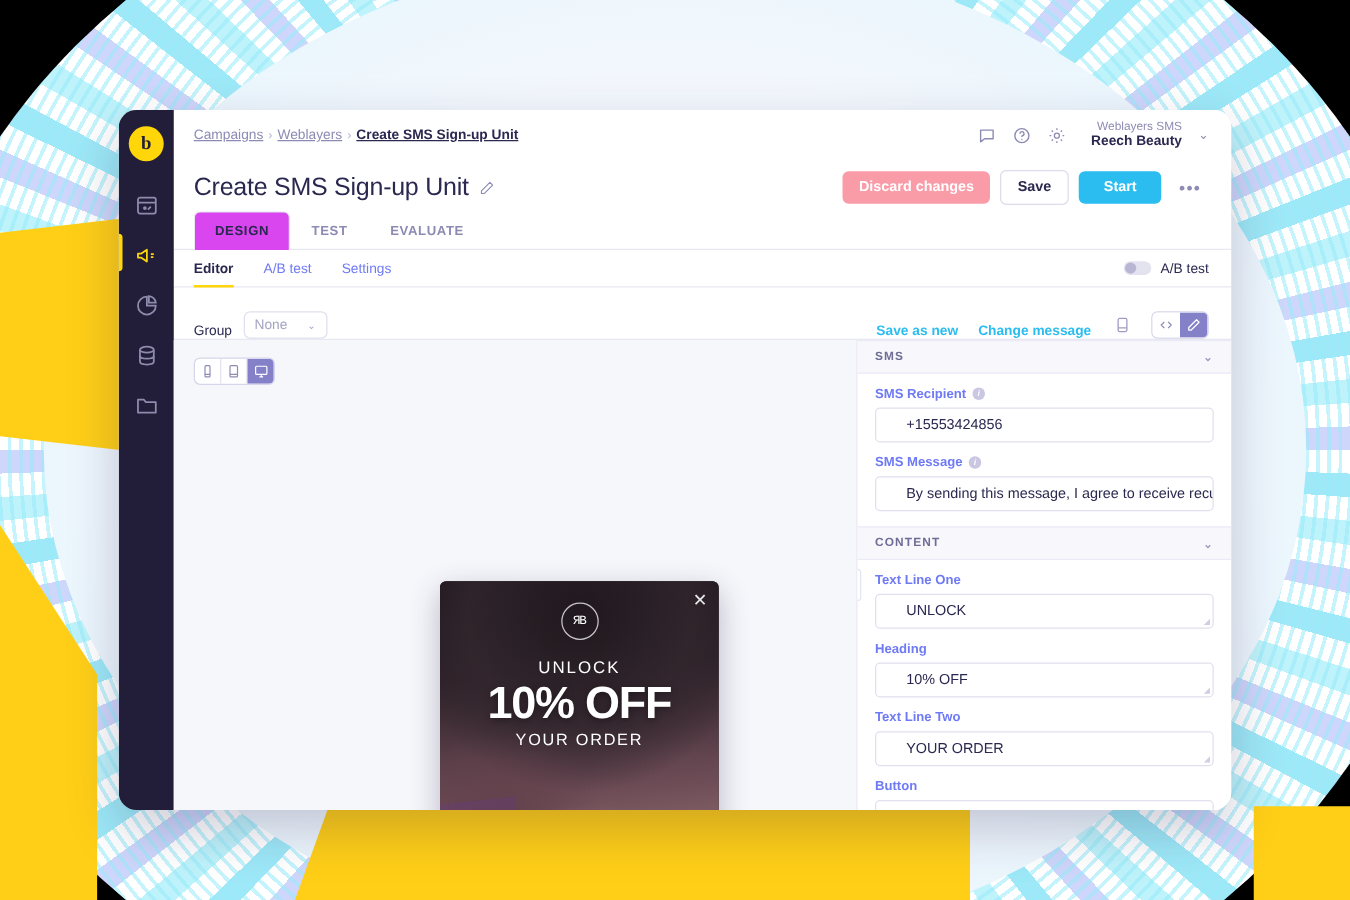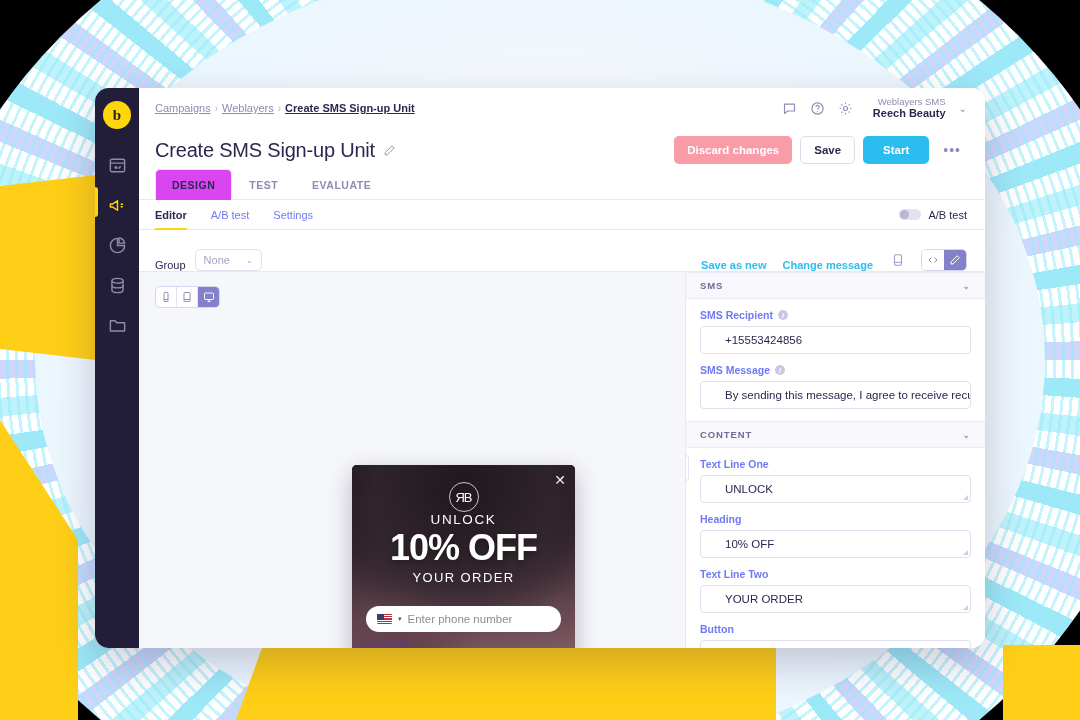--- a/index.html
+++ b/index.html
@@ -137,21 +137,21 @@
   #title-edit svg { width: 13px; height: 13px; }
   #title-spacer { flex: 1; }
   .btn {
     font-size: 11.5px; font-weight: bold; border-radius: 5px;
     padding: 7px 13px; border: none; cursor: pointer; white-space: nowrap;
   }
   #btn-discard { background: #fa9ba8; color: #fff; }
   #btn-save { background: #fff; color: #2b2850; border: 1px solid #dcdcea; }
   #btn-start { background: #2bbdf0; color: #fff; padding: 7px 20px; }
   #btn-more { color: #8d8bb3; font-size: 14px; letter-spacing: 1px; padding: 0 6px; background: none; border: none; }
-  .btn-group { display: flex; gap: 8px; padding-left: 47px; }
+  .btn-group { display: flex; align-items: center; gap: 8px; padding-left: 47px; }
 
   
   #tabs1 { display: flex; padding-left: 16px; border-bottom: 1px solid #e8e8f2; gap: 0; }
   .tab1 {
     font-size: 10.5px; font-weight: bold; letter-spacing: .5px;
     color: #8d8bb3; padding: 9px 16px; cursor: pointer;
     border: 1px solid transparent; border-bottom: none;
     position: relative; top: 1px; background: transparent;
   }
   .tab1.active {
@@ -251,22 +251,22 @@
   #popup-inner {
     position: absolute; inset: 0;
     display: flex; flex-direction: column; align-items: center;
     padding: 17px 14px 9px;
     color: #fff; text-align: center;
   }
   #brand-mark {
     width: 30px; height: 30px; border-radius: 50%;
     border: 1px solid rgba(255,255,255,.75);
     display: flex; align-items: center; justify-content: center;
-    font-family: Liberation Sans, sans-serif; font-size: 13px; letter-spacing: -1px;
-    color: #fff; 
+    font-family: Liberation Mono, monospace; font-size: 10px; letter-spacing: -1px;
+    color: #fff; margin-bottom: 14px;
   }
   #pp-line1 { font-size: 13.5px; letter-spacing: 1.6px; font-weight: normal; margin-bottom: 2px; }
   #pp-heading {
     font-size: 36px; font-weight: bold; letter-spacing: -1px; line-height: 1.06;
     text-shadow: 0 2px 6px rgba(0,0,0,.35);
   }
   #pp-line2 { font-size: 13px; letter-spacing: 1.4px; margin-top: 3px; }
   #pp-input {
     margin-top: 21px; width: 100%; height: 26px; border-radius: 13px;
     background: #fff; display: flex; align-items: center; padding: 0 11px; gap: 6px;
@@ -524,25 +524,20 @@
           <div id="popup-photo"></div>
           <div id="popup-scrim"></div>
           <div id="popup-close">✕</div>
 
           <div id="popup-inner">
             <div id="brand-mark">ЯB</div>
             <div id="pp-line1">UNLOCK</div>
             <div id="pp-heading">10% OFF</div>
             <div id="pp-line2">YOUR ORDER</div>
 
-            <div id="pp-input">
-              <span id="flag"></span>
-              <span id="flag-caret">▾</span>
-              <span id="pp-placeholder">Enter phone number</span>
-            </div>
 
           </div>
         </div>
       </div>
 
       <div id="panel">
         <div id="drag-handle">
           <span class="dots">
             <i></i>
               <i></i>

